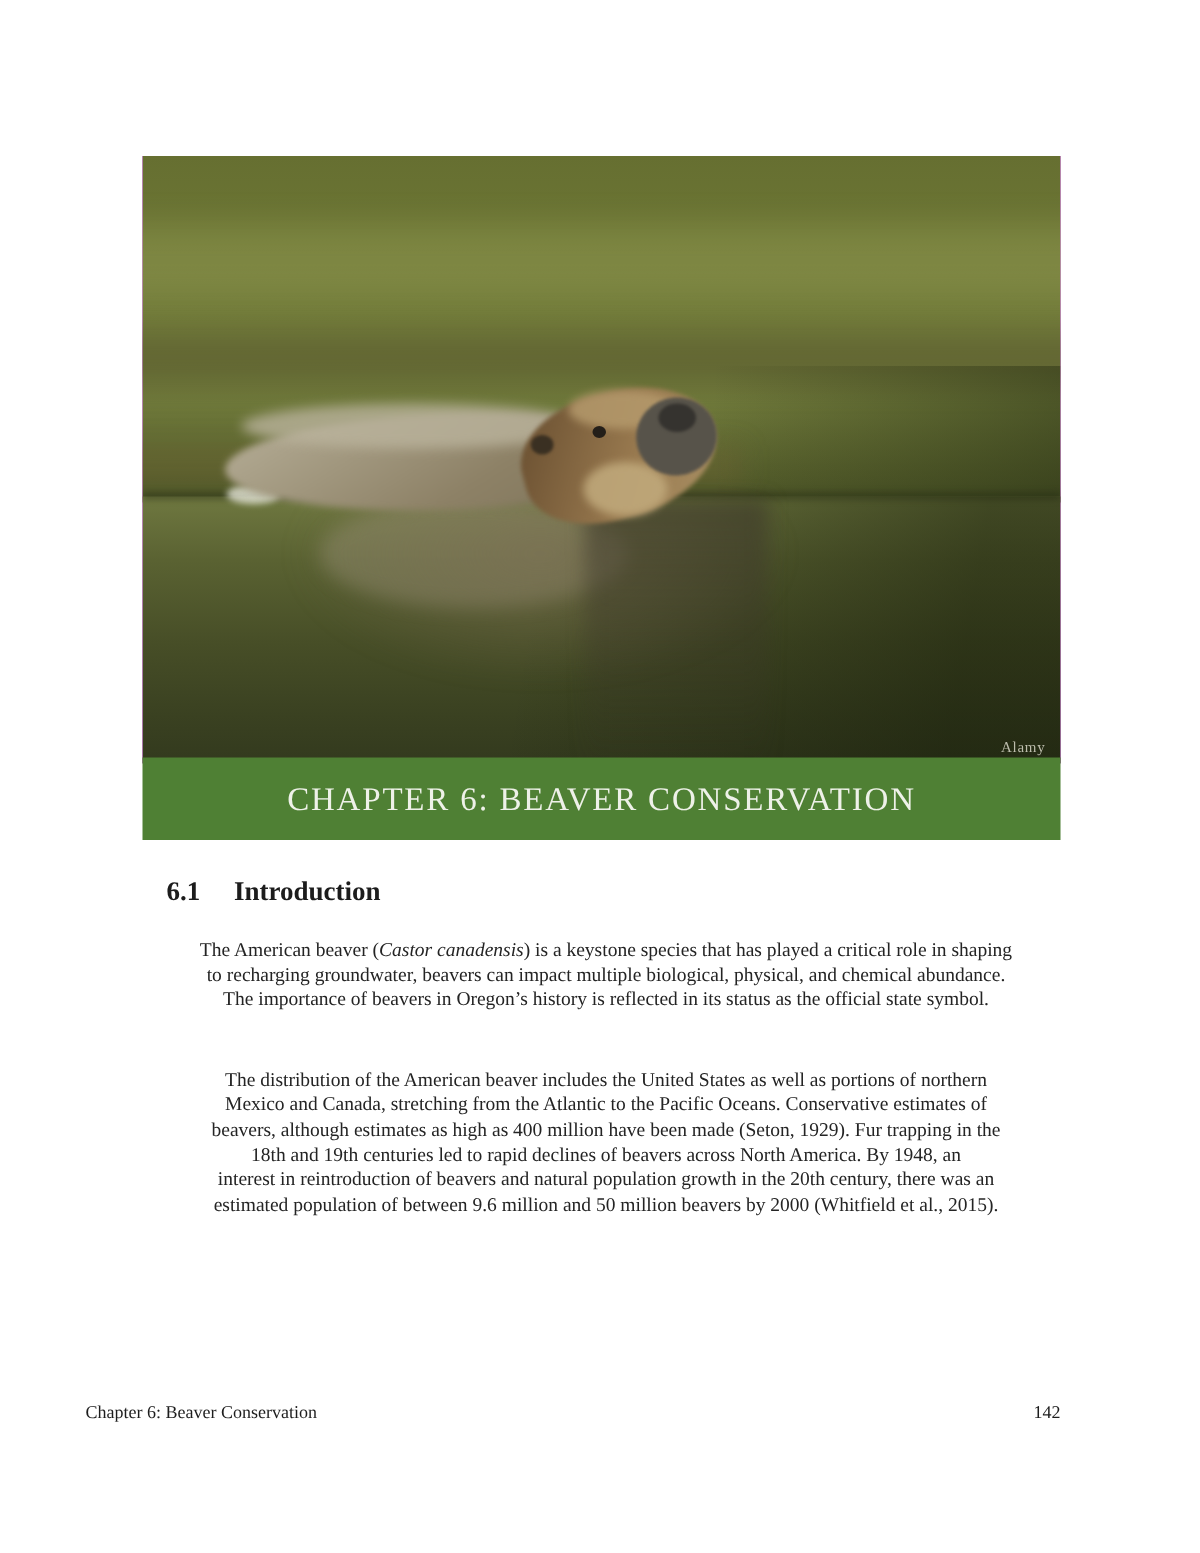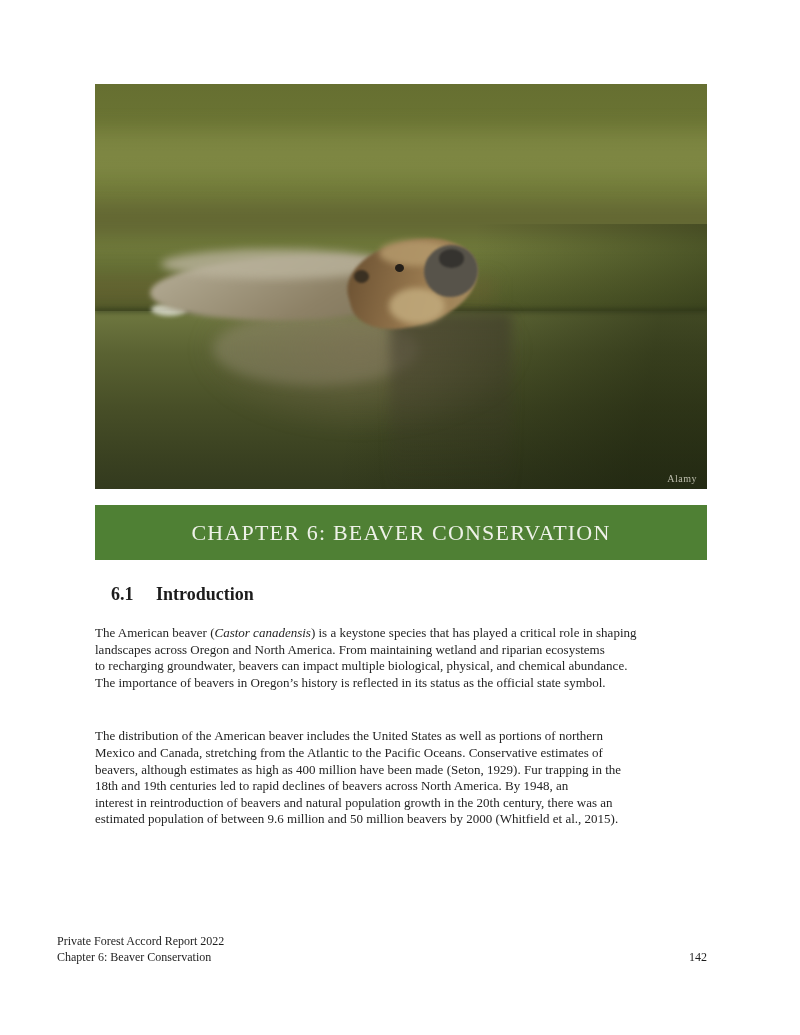--- a/index.html
+++ b/index.html
@@ -2,21 +2,21 @@
 <html><head>
 <meta charset="utf-8">
 <style>
   html,body{margin:0;padding:0;background:#ffffff;}
   .page{
     position:relative;width:800px;height:1035px;background:#ffffff;overflow:hidden;
     font-family:"Liberation Serif","DejaVu Serif",serif;color:#222222;
   }
 
   
-  .photo{position:absolute;left:95px;top:84px;width:612px;height:405px;overflow:hidden;background:#a21caf;}
+  .photo{position:absolute;left:95px;top:104px;width:612px;height:405px;overflow:hidden;background:#a21caf;}
   .photo *{position:absolute;}
   .ph-bg{left:0;top:0;width:612px;height:231px;
     background:linear-gradient(to bottom,#666f31 0%,#6c7634 25%,#747e3c 52%,#6e783a 72%,#565f2c 92%,#4d5628 100%);}
   .ph-band-light{left:-20px;top:46px;width:660px;height:48px;background:rgba(162,170,96,0.30);filter:blur(10px);}
   .ph-band-dark{left:-20px;top:116px;width:660px;height:36px;background:rgba(82,80,42,0.45);filter:blur(9px);}
   .ph-band-brown{left:-20px;top:193px;width:420px;height:26px;background:rgba(112,97,52,0.35);filter:blur(8px);}
   .ph-bg-rightdark{left:0;top:140px;width:612px;height:91px;
     background:linear-gradient(to left,rgba(30,38,14,0.42),rgba(30,38,14,0) 38%);}
   .ph-water{left:0;top:227px;width:612px;height:178px;
     background:linear-gradient(to bottom,#6f7840 0%,#5a6232 24%,#474e27 55%,#3a4121 82%,#333a1e 100%);}
@@ -48,21 +48,21 @@
   
   .banner{position:absolute;left:95px;top:505px;width:612px;height:55px;
     display:flex;align-items:center;justify-content:center;}
   .banner-title{font-size:22px;letter-spacing:1.2px;}
 
   
   .heading{position:absolute;left:95px;top:584px;font-size:18px;font-weight:bold;color:#1c1c1c;}
   .heading .num{display:inline-block;width:45px;margin-left:16px;}
 
   
-  .body-text{position:absolute;left:95px;top:625px;width:618px;font-size:13px;line-height:16.6px;color:#242424;}
+  .body-text{position:absolute;left:95px;top:625px;width:618px;font-size:13px;line-height:16.6px;color:#242424;text-align:center;}
   .para + .para{margin-top:37px;}
   .tline{white-space:nowrap;}
   .tline em{font-style:italic;}
 
   
   .footer{position:absolute;left:57px;top:933px;width:650px;font-size:12px;line-height:16px;color:#1d1d1d;}
   .footer .pagenum{position:absolute;right:0;bottom:0;}
 </style>
 </head>
 <body>
@@ -101,33 +101,31 @@
     <span class="banner-title">CHAPTER 6: BEAVER CONSERVATION</span>
   </div>
 
   <div class="heading">
     <span class="num">6.1</span><span>Introduction</span>
   </div>
 
   <div class="body-text">
       <div class="para">
         <div class="tline"><span>The American beaver (</span><em>Castor canadensis</em><span>) is a keystone species that has played a critical role in shaping</span></div>
-        <div class="tline"><span>landscapes across Oregon and North America. From maintaining wetland and riparian ecosystems</span></div>
         <div class="tline"><span>to recharging groundwater, beavers can impact multiple biological, physical, and chemical abundance.</span></div>
         <div class="tline"><span>The importance of beavers in Oregon’s history is reflected in its status as the official state symbol.</span></div>
       </div>
       <div class="para">
         <div class="tline"><span>The distribution of the American beaver includes the United States as well as portions of northern</span></div>
         <div class="tline"><span>Mexico and Canada, stretching from the Atlantic to the Pacific Oceans. Conservative estimates of</span></div>
         <div class="tline"><span>beavers, although estimates as high as 400 million have been made (Seton, 1929). Fur trapping in the</span></div>
         <div class="tline"><span>18th and 19th centuries led to rapid declines of beavers across North America. By 1948, an</span></div>
         <div class="tline"><span>interest in reintroduction of beavers and natural population growth in the 20th century, there was an</span></div>
         <div class="tline"><span>estimated population of between 9.6 million and 50 million beavers by 2000 (Whitfield et al., 2015).</span></div>
       </div>
     </div>
 
   <div class="footer">
-    <div>Private Forest Accord Report 2022</div>
     <div>Chapter 6: Beaver Conservation</div>
     <div class="pagenum">142</div>
   </div>
 
 </div>
 
 </body></html>

